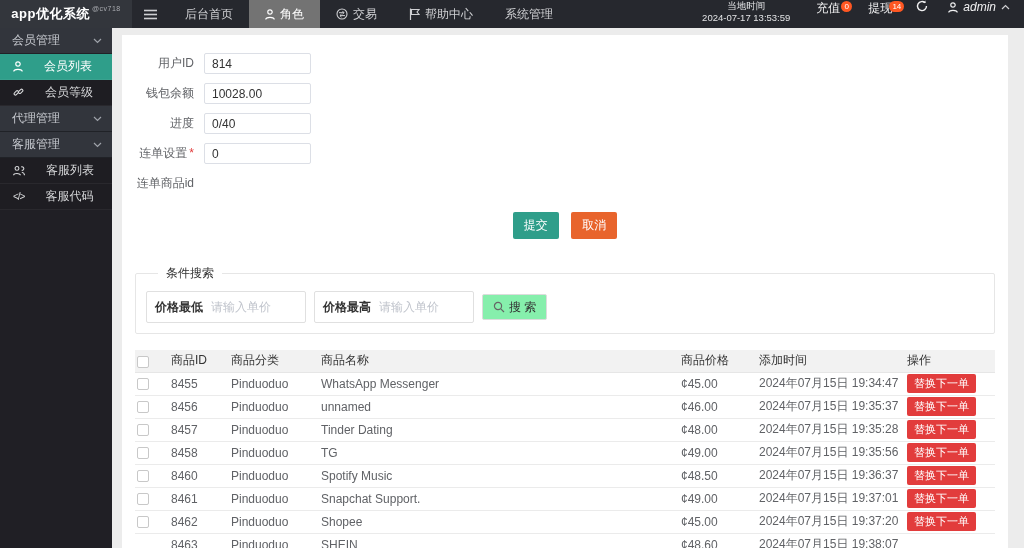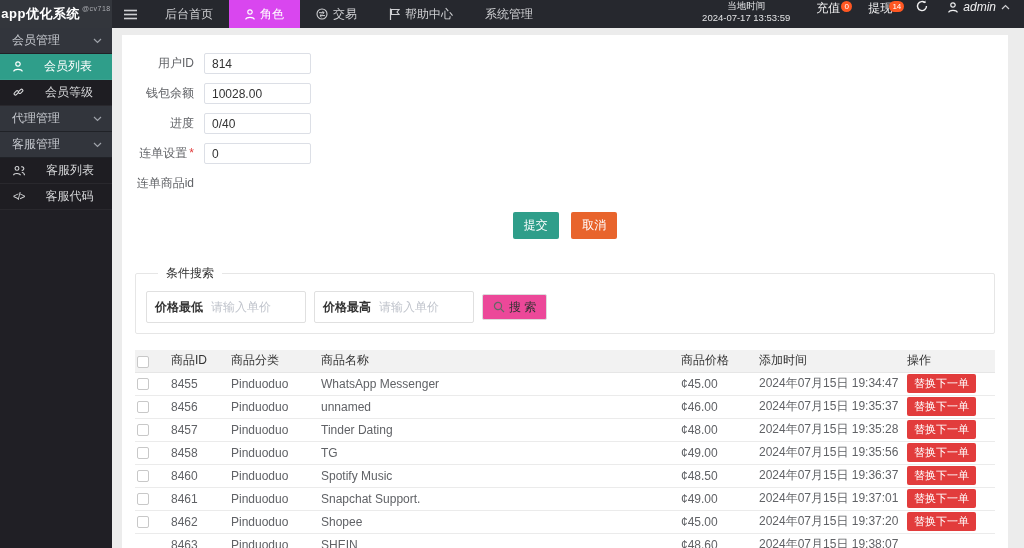--- a/index.html
+++ b/index.html
@@ -2,26 +2,26 @@
 <html><head>
 <meta charset="utf-8">
 <style>
   * { margin:0; padding:0; box-sizing:border-box; }
   html,body { width:1024px; height:548px; overflow:hidden; background:#ececec;
     font-family:"Liberation Sans","DejaVu Sans",sans-serif; }
 
   
   .topbar { position:absolute; top:0; left:0; width:1024px; height:28px;
     background:#26282e; display:flex; align-items:stretch; color:#cfd0d3; font-size:12px; }
-  .logo { width:112px; background:#33363c; color:#fff; display:flex; align-items:center;
+  .logo { width:132px; background:#33363c; color:#fff; display:flex; align-items:center;
     justify-content:center; font-size:13px; font-weight:bold; letter-spacing:0.5px; }
   .logo .sub { font-size:7px; font-weight:normal; color:#a9abb0; margin-left:2px; align-self:flex-start; margin-top:5px; }
   .nav-item { display:flex; align-items:center; padding:0 16px; cursor:pointer; gap:5px; }
   .nav-item.hamburger { padding:0 12px; }
-  .nav-item.active { background:#d946ef; color:#fff; }
+  .nav-item.active { background:#737373; color:#fff; }
   .topbar-right { margin-left:auto; display:flex; align-items:flex-start; }
   .time-block { display:flex; flex-direction:column; justify-content:center; align-items:center;
     font-size:9.5px; line-height:12px; color:#e3e4e6; padding:0 12px; }
   .tb-item { position:relative; display:flex; align-items:center; padding:0 14px; cursor:pointer; color:#f0f0f1; }
   .badge { position:absolute; top:1px; right:2px; background:#ff5722; color:#fff;
     font-size:8px; line-height:11px; height:11px; min-width:11px; padding:0 3px;
     border-radius:6px; text-align:center; }
   .icon-btn { display:flex; align-items:center; padding:0 10px; cursor:pointer; }
   .admin-block { display:flex; align-items:center; gap:5px; padding:0 14px 0 10px; cursor:pointer; color:#f0f0f1;font-style:italic; }
 
@@ -60,21 +60,21 @@
   fieldset.search-fs { margin:26px 13px 16px 13px; border:1px solid #e6e6e6; border-radius:2px;
     padding:9px 10px 10px 10px; }
   fieldset.search-fs legend { font-size:12px; color:#333; padding:0 8px; margin-left:12px; }
   .search-line { display:flex; align-items:center; gap:8px; }
   .input-group { display:inline-flex; align-items:center; border:1px solid #e0e0e0; border-radius:2px;
     height:32px; padding:0 8px; background:#fff; }
   .input-group .ig-label { font-size:12px; color:#333; font-weight:bold; margin-right:8px; white-space:nowrap; }
   .input-group input { border:none; outline:none; font-size:12px; color:#333; width:86px; font-family:inherit; }
   .input-group input::placeholder { color:#c0c4cc; }
   .search-btn { display:inline-flex; align-items:center; gap:4px; border:1px solid #dcdcdc;
-    background:#ec4899; border-radius:2px; height:26px; padding:0 10px; font-size:12px; color:#333;
+    background:#86efac; border-radius:2px; height:26px; padding:0 10px; font-size:12px; color:#333;
     cursor:pointer; font-family:inherit; }
 
   
   .table-wrap { margin:12px 13px 0 13px; }
   table.goods { width:100%; border-collapse:collapse; table-layout:fixed; font-size:12px; }
   table.goods th { background:#f2f2f2; color:#333; font-weight:normal; text-align:left;
     height:22px; padding:0 2px; border-bottom:1px solid #e6e6e6; }
   table.goods td { height:23px; padding:0 2px; color:#606266; border-bottom:1px solid #ebebeb;
     white-space:nowrap; overflow:hidden; }
   .cb { display:inline-block; width:12px; height:12px; border:1px solid #c8c8c8; border-radius:2px;

